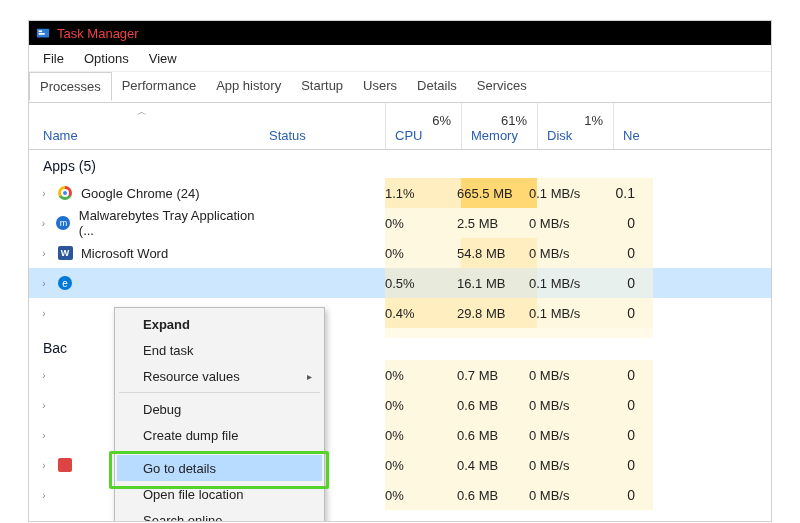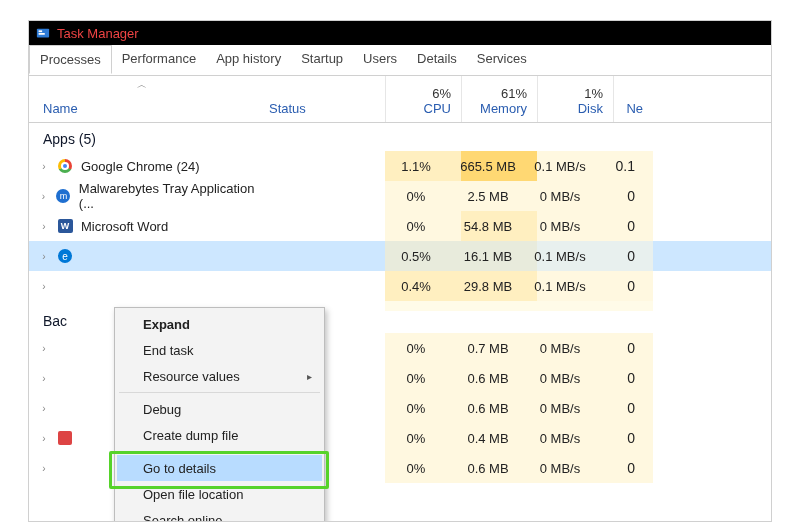--- a/index.html
+++ b/index.html
@@ -17,38 +17,38 @@
 
   
   .tabstrip{display:flex;align-items:flex-start;height:30px;border-bottom:1px solid #d0d0d0;background:#fff}
   .tab{padding:6px 10px;font-size:13px;color:#444;cursor:default}
   .tab.active{background:#fff;border:1px solid #d0d0d0;border-bottom:1px solid #fff;margin-bottom:-1px}
 
   
   .theader{display:flex;height:46px;border-bottom:1px solid #d0d0d0;align-items:flex-end;position:relative}
   .th{box-sizing:border-box;padding:0 10px 6px 10px;color:#2a5db0;font-size:13px}
   .th .pct{display:block;text-align:right;color:#333;font-size:13px}
-  .th .lbl{display:block;text-align:right}
+  .th .lbl{display:block;text-align:left}
   .th-name{width:230px;padding-left:14px}
   .th-name .lbl{text-align:left}
   .th-status{width:126px}
   .th-status .lbl{text-align:left;color:#2a5db0}
   .th-num{width:76px;text-align:right}
   .th-net{width:40px}
   .sort-caret{position:absolute;left:108px;top:2px;color:#666;font-size:10px}
 
   .col-vline{position:absolute;top:0;bottom:0;width:0;border-left:1px solid #e6e6e6}
 
   .scroll{height:394px;overflow:hidden;position:relative}
 
   
   .row{display:flex;height:30px;align-items:center;position:relative}
   .c-name{width:230px;display:flex;align-items:center;padding-left:8px;box-sizing:border-box;position:relative;z-index:2}
   .c-status{width:126px}
-  .c-num{width:72px;text-align:center;padding-right:10px;box-sizing:border-box;font-size:13px;position:relative;z-index:2}
+  .c-num{width:72px;text-align:left;padding-right:10px;box-sizing:border-box;font-size:13px;position:relative;z-index:2}
   .c-net{width:40px;text-align:right;padding-right:6px;box-sizing:border-box;font-size:14px;position:relative;z-index:2}
 
   .heat{position:absolute;top:0;bottom:0;z-index:1}
   .h-cpu{left:356px;width:76px}
   .h-mem{left:432px;width:76px}
   .h-disk{left:508px;width:76px}
   .h-net{left:584px;width:40px}
   .hc0{background:#fff8e0}
   .hc1{background:#ffefc0}
   .hc3{background:#ffd873}
@@ -88,20 +88,25 @@
       <span class="tb-icon">
         <svg viewBox="0 0 16 16">
             <rect x="1" y="3" width="14" height="10" rx="1" fill="#2e7bd6"></rect>
             <rect x="3" y="5" width="4" height="2" fill="#fff"></rect>
             <rect x="3" y="8" width="7" height="2" fill="#fff"></rect>
           </svg>
       </span>
       <span>Task Manager</span>
     </div>
 
+    <div class="menubar">
+      <span>File</span>
+      <span>Options</span>
+      <span>View</span>
+    </div>
 
     <div class="tabstrip">
       <div class="tab active">Processes</div>
       <div class="tab">Performance</div>
       <div class="tab">App history</div>
       <div class="tab">Startup</div>
       <div class="tab">Users</div>
       <div class="tab">Details</div>
       <div class="tab">Services</div>
     </div>

